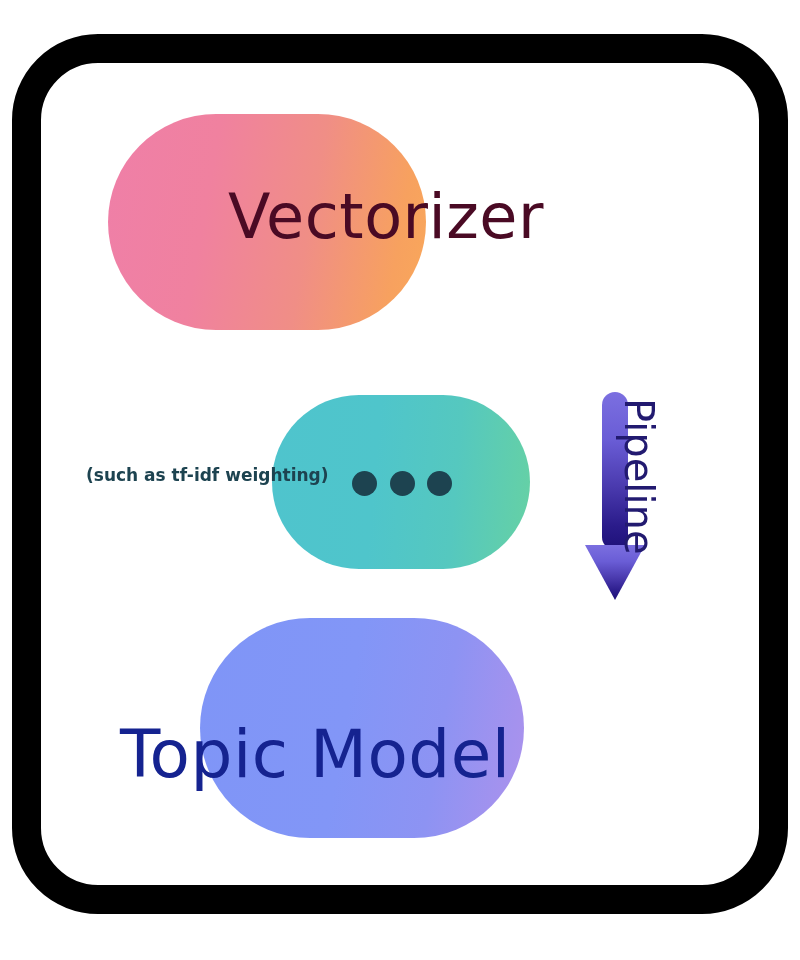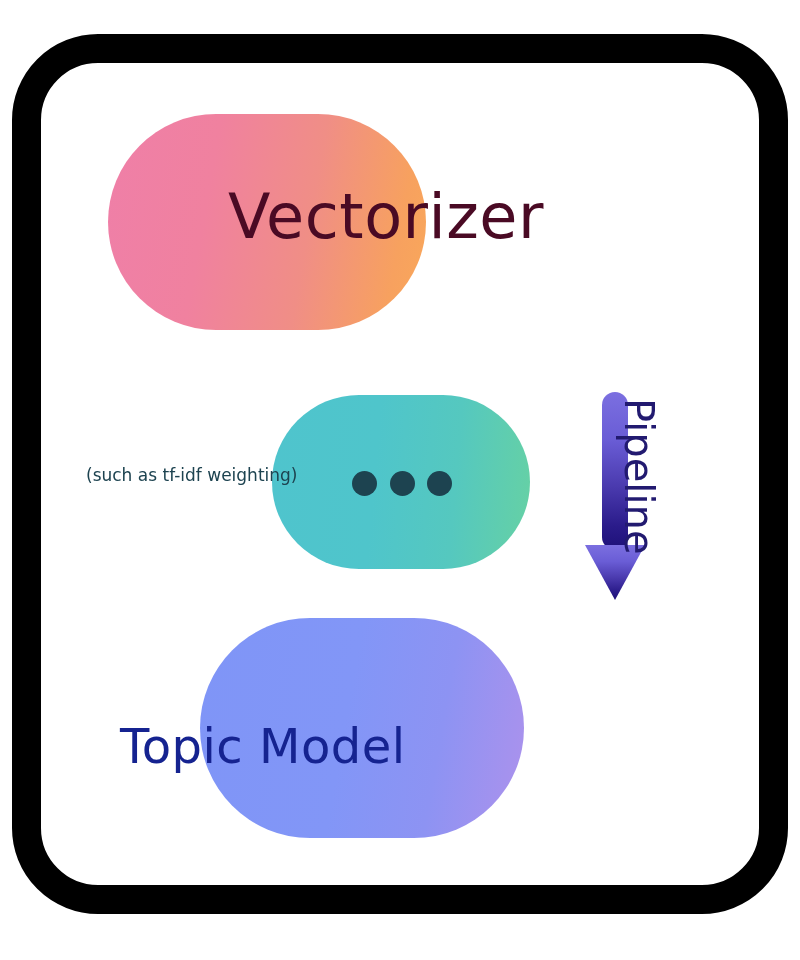--- a/index.html
+++ b/index.html
@@ -89,26 +89,27 @@
     top: 421px;
     font-size: 28px;
     color: #1d4350;
   }
 
   #additional-components-sublabel {
     left: 86px;
     top: 467px;
     font-size: 17px;
     color: #1d4350;
+    font-weight: bold;
   }
 
   #topic-model-label {
     left: 120px;
     top: 722px;
-    font-size: 48px;
+    font-size: 66px;
     color: #152390;
     letter-spacing: 0.5px;
   }
 
   
   #ellipsis-dots {
     position: absolute;
     left: 352px;
     top: 469px;
     width: 100px;

